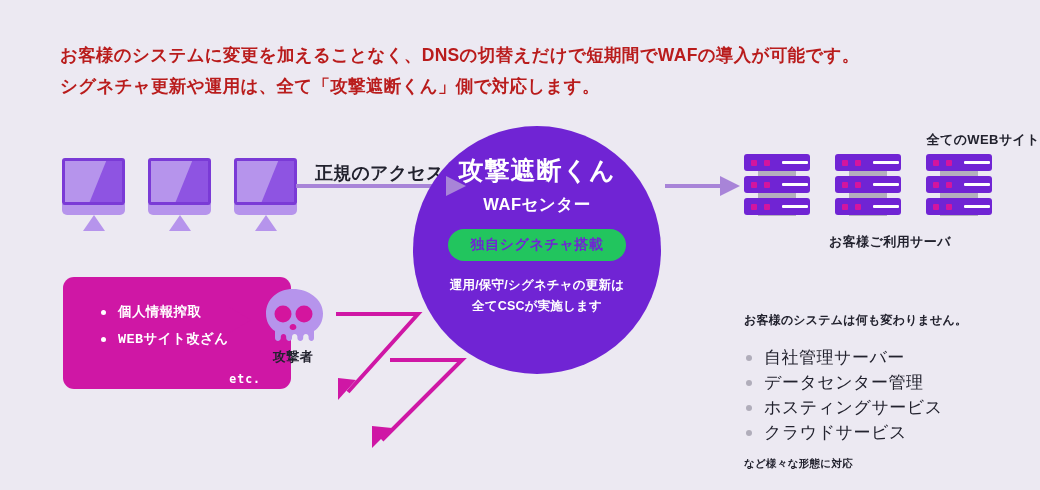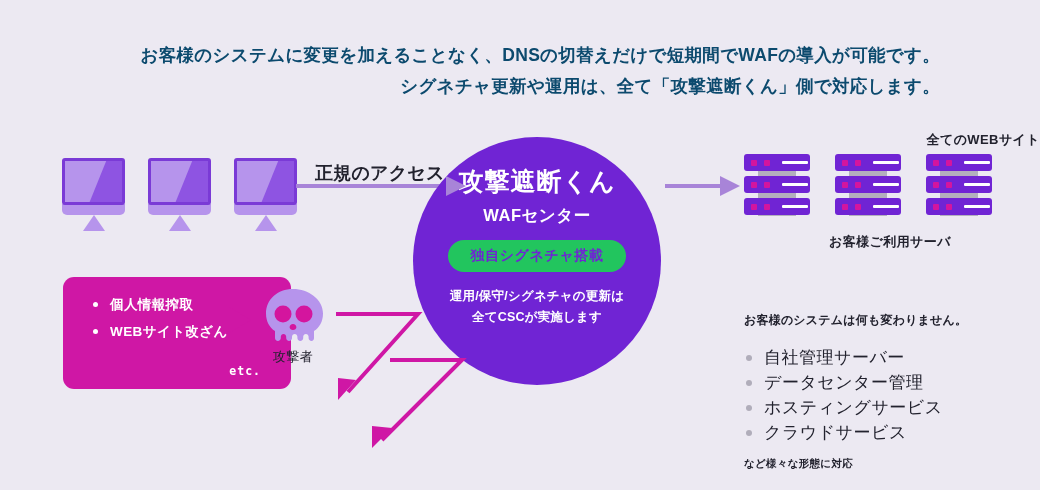--- a/index.html
+++ b/index.html
@@ -11,21 +11,21 @@
     overflow:hidden;
     position:relative;
   }
   .stage{position:relative;width:1040px;height:490px;}
   .abs{position:absolute;}
 
   
   .heading{left:60px;top:40px;width:880px;}
   .heading .line{
     font-size:17.5px;font-weight:bold;letter-spacing:.3px;
-    line-height:31px;color:#0c4a6e;white-space:nowrap;text-align:right;
+    line-height:31px;color:#b91c1c;white-space:nowrap;
   }
 
   
   .monitors{left:62px;top:158px;display:flex;gap:23px;}
   .monitor{width:63px;}
   .mon-screen{
     width:63px;height:47px;box-sizing:border-box;
     border:3px solid #7a3ad6;border-radius:3px;
     background:#8e54e2;position:relative;overflow:hidden;
   }
@@ -44,38 +44,38 @@
     border-left:11px solid transparent;border-right:11px solid transparent;
     border-bottom:16px solid #b694ec;
   }
 
   
   .access-label{left:315px;top:161px;font-size:18px;font-weight:bold;color:#22222e;letter-spacing:.2px;}
   .access-line{left:296px;top:184px;width:150px;height:4px;background:#a884d8;}
 
   
   .circle{
-    left:413px;top:137px;width:248px;height:248px;border-radius:50%;
+    left:413px;top:126px;width:248px;height:248px;border-radius:50%;
     background:#7024d4;color:#fff;text-align:center;
   }
   .c-title{margin-top:28px;font-size:25px;font-weight:bold;letter-spacing:1px;}
   .c-sub{margin-top:7px;font-size:16.5px;font-weight:bold;letter-spacing:.5px;}
   .c-badge{
     display:inline-block;margin-top:13px;background:#22c55e;color:#7024d4;
     font-size:14px;font-weight:bold;letter-spacing:.6px;
     padding:7px 22px;border-radius:999px;
   }
   .c-note{margin-top:14px;font-size:12.5px;font-weight:bold;line-height:21px;letter-spacing:.2px;}
 
   
   .bubble{
     left:63px;top:277px;width:168px;height:88px;
     background:#cf17a5;border-radius:11px;padding:14px 30px 10px 30px;
   }
-  .bubble ul{margin:0;padding:0;list-style:none;}
+  .bubble ul{margin:8px;padding:0;list-style:none;font-family:Liberation Mono, monospace;}
   .bubble li{
     color:#fff;font-size:13.5px;font-weight:bold;letter-spacing:.4px;
     line-height:27px;position:relative;padding-left:17px;white-space:nowrap;
   }
   .bubble li::before{
     content:"";position:absolute;left:0;top:11px;
     width:5px;height:5px;border-radius:50%;background:#fff;
   }
   .bubble .etc{
     color:#fff;font-size:11.5px;font-weight:bold;text-align:right;
@@ -84,21 +84,21 @@
   }
   .bubble-tail{
     left:229px;top:307px;width:0;height:0;
     border-top:13px solid transparent;border-bottom:13px solid transparent;
     border-left:22px solid #cf17a5;
   }
 
   
   .skull{left:262px;top:288px;width:62px;height:58px;}
   .skull-label{left:262px;top:348px;width:62px;text-align:center;
-    font-size:13px;font-weight:normal;color:#22222e;letter-spacing:.5px;}
+    font-size:13px;font-weight:bold;color:#22222e;letter-spacing:.5px;}
 
   
   .srv-title{left:740px;top:131px;width:300px;text-align:right;
     font-size:13px;font-weight:bold;color:#22222e;letter-spacing:.4px;}
   .srv-row{left:744px;top:154px;display:flex;gap:25px;}
   .rack{position:relative;width:66px;}
   .rack-spine{position:absolute;left:14px;top:0;width:38px;height:62px;background:#b3b0bd;}
   .bar{
     position:relative;width:66px;height:17px;background:#7024d4;border-radius:3px;
     margin-bottom:5px;display:flex;align-items:center;

